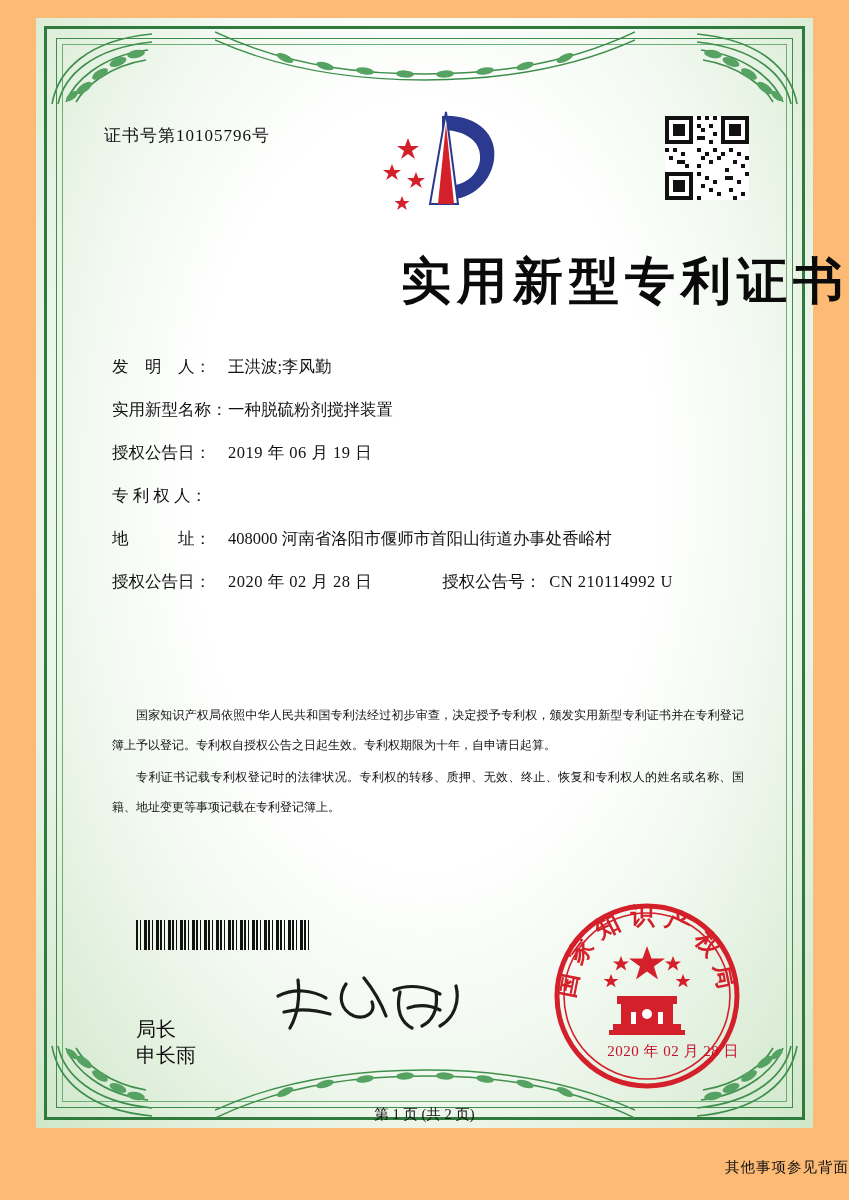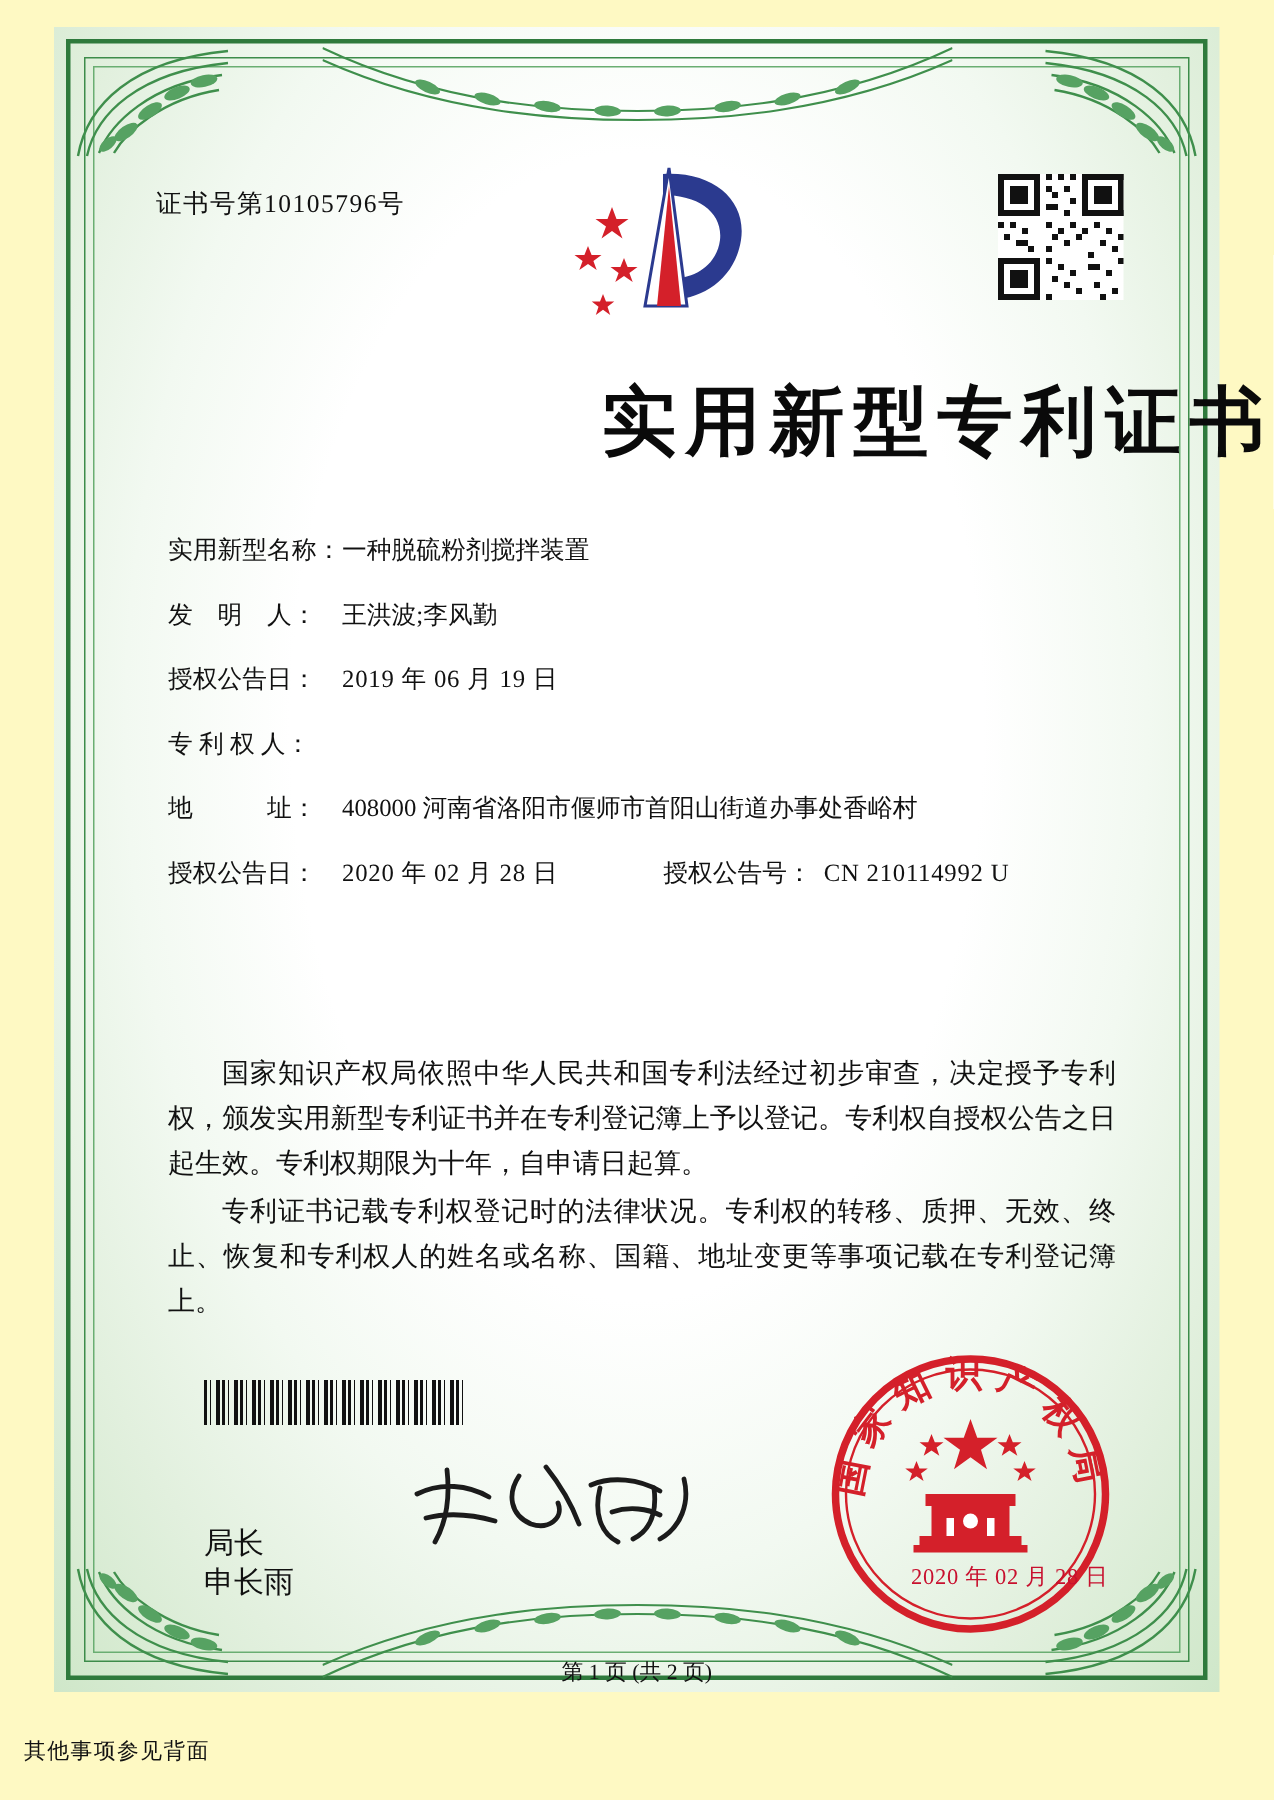--- a/index.html
+++ b/index.html
@@ -14,21 +14,21 @@
     position: relative;
     overflow: hidden;
   }
 
   
   .certificate {
     position: absolute;
     left: 0; top: 0;
     width: 849px;
     height: 1200px;
-    background: #fef9c3;
+    background: #fdba74;
   }
 
   .cert-bg {
     position: absolute;
     left: 36px;
     top: 18px;
     width: 777px;
     height: 1110px;
     background:
       radial-gradient(ellipse at 50% 42%, #ffffff 0%, #ffffff 42%, #f2f9f1 62%, #e2f0de 80%, #cfe7c9 100%);
@@ -171,21 +171,21 @@
     font-family: "Liberation Serif", serif;
     letter-spacing: 0.5px;
   }
 
   
   .paragraphs {
     position: absolute;
     left: 112px;
     top: 700px;
     width: 632px;
-    font-size: 18px;
+    font-size: 12px;
     line-height: 30px;
     color: #111;
     text-align: justify;
   }
   .paragraphs p {
     margin: 0 0 2px 0;
     text-indent: 2em;
   }
 
   
@@ -245,23 +245,23 @@
   .page-no {
     position: absolute;
     left: 0; right: 0;
     top: 1105px;
     text-align: center;
     font-size: 14.5px;
     color: #111;
   }
   .back-note {
     position: absolute;
-    left: 16px; right: 0;
+    left: 0; right: 0;
     top: 1158px;
-    text-align: left;
+    text-align: right;
     font-size: 14.5px;
     color: #111;
     letter-spacing: 1px;
   }
 </style>
 </head>
 <body>
 
 <div class="certificate">
 
@@ -462,26 +462,26 @@
           <rect x="17" y="20" width="1" height="1"></rect>
         <rect x="20" y="14" width="1" height="1"></rect>
       </g>
     </svg>
   </div>
 
   <div class="title">实用新型专利证书</div>
 
   <div class="fields">
     <div class="field-row">
+      <span class="field-label">发　明　人：</span>
+      <span class="field-value">王洪波;李风勤</span>
+    </div>
+    <div class="field-row">
       <span class="field-label">实用新型名称：</span>
       <span class="field-value">一种脱硫粉剂搅拌装置</span>
-    </div>
-    <div class="field-row">
-      <span class="field-label">发　明　人：</span>
-      <span class="field-value">王洪波;李风勤</span>
     </div>
     <div class="field-row">
       <span class="field-label">授权公告日：</span>
       <span class="field-value mono-num">2019 年 06 月 19 日</span>
     </div>
     <div class="field-row">
       <span class="field-label">专 利 权 人：</span>
     </div>
     <div class="field-row">
       <span class="field-label">地　　　址：</span>

